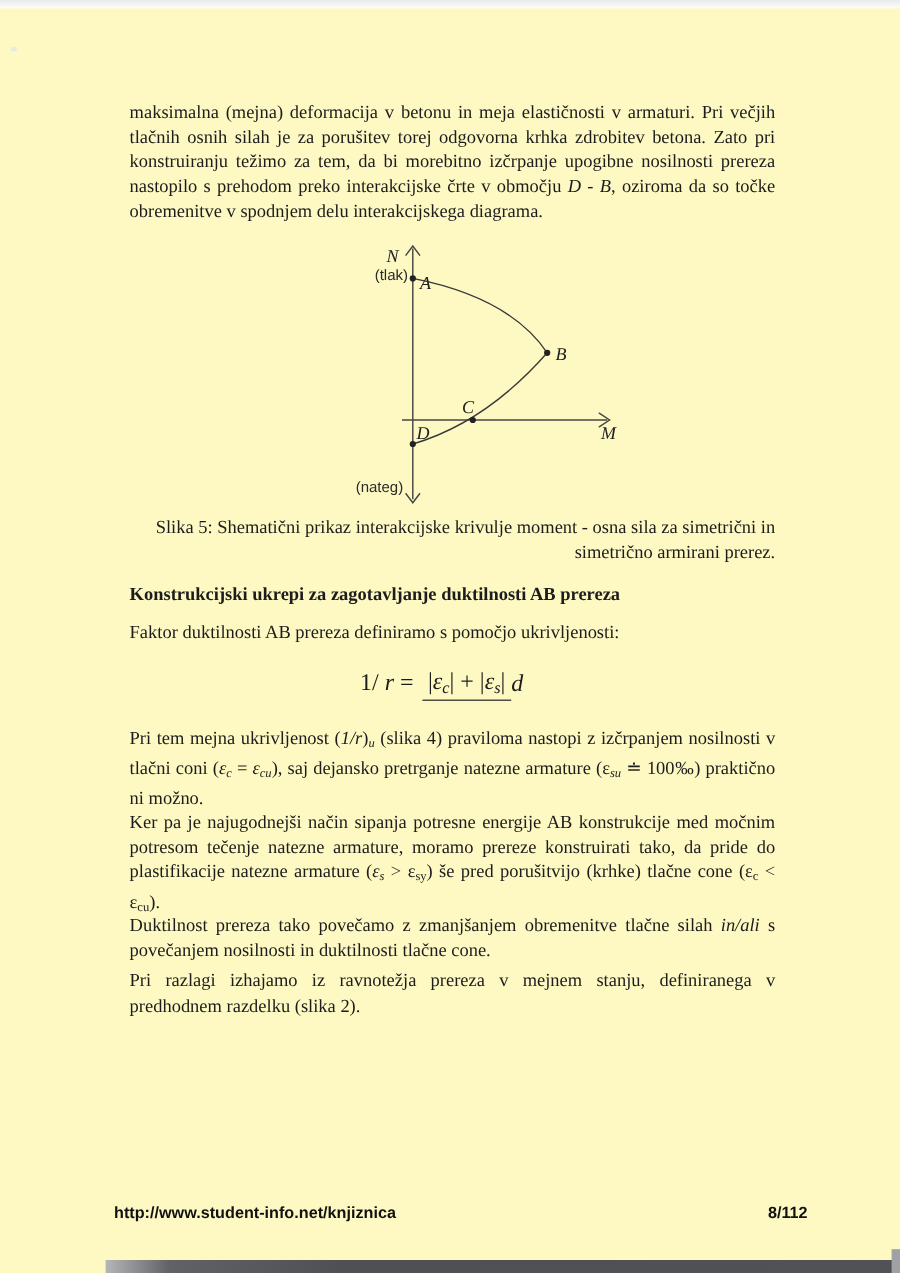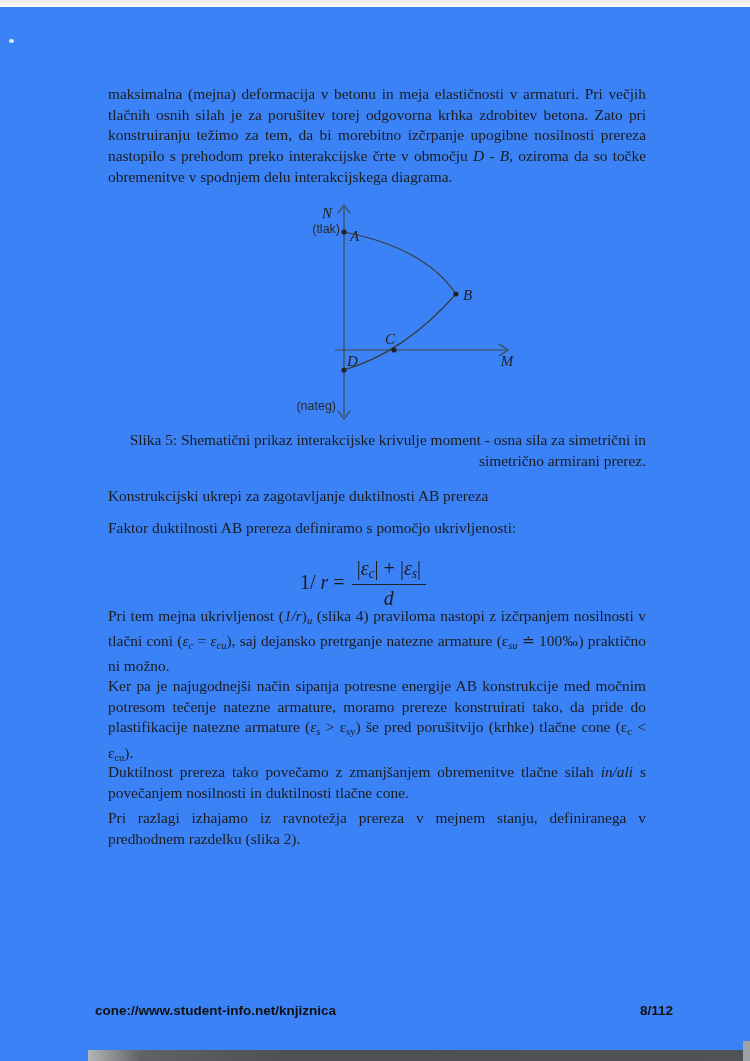--- a/index.html
+++ b/index.html
@@ -1,34 +1,34 @@
 <!DOCTYPE html>
 <html><head>
 <meta charset="utf-8">
 <style>
   html,body{margin:0;padding:0;background:#e8e8e8;}
   .page{
     position:relative;width:750px;height:1061px;margin:0 auto;
-    background:#3b82f6;overflow:hidden;
+    background:#fef9c3;overflow:hidden;
     font-family:"Liberation Serif", serif;color:#1c1c1c;
   }
   .top-edge{position:absolute;left:0;top:0;width:750px;height:7px;
     background:linear-gradient(#e9eaeb,#fdfdfc);}
   .speck{position:absolute;left:9px;top:39px;width:5px;height:4px;
     background:#e6e8ea;border-radius:50%;}
   .scan-band{position:absolute;left:88px;bottom:0;width:662px;height:11px;
     background:linear-gradient(90deg,#b4b6b8 0%,#606265 8%,#4e5053 30%,#505255 100%);}
   .scan-corner{position:absolute;left:743px;top:1041px;width:7px;height:20px;background:#9fa2a4;}
   .block{position:absolute;left:108px;width:538px;font-size:15.4px;line-height:20.7px;}
   .just{text-align:justify;}
-  .heading{font-weight:normal;}
+  .heading{font-weight:bold;}
   .i{font-style:italic;}
   .sub{font-size:0.68em;vertical-align:-0.24em;}
   .formula-row{display:flex;align-items:center;gap:7px;padding-left:192px;font-size:20px;}
-  .frac{display:inline-flex;flex-direction:column;align-items:center;line-height:1.2;}
+  .frac{display:inline-flex;flex-direction:row;align-items:center;line-height:1.2;}
   .num{border-bottom:1.2px solid #222;padding:0 5px 1px;}
   .den{padding-top:1px;}
   .figure-svg{position:absolute;left:275px;top:195px;}
   .ax{stroke:#454545;stroke-width:1.2;fill:none;}
   .curve{stroke:#3a3a3a;stroke-width:1.15;fill:none;}
   .dot{fill:#222;}
   .lbl-math{font-family:"Liberation Serif",serif;font-style:italic;font-size:15px;fill:#222;}
   .lbl-sans{font-family:"Liberation Sans",sans-serif;font-size:12.5px;fill:#2a2a2a;}
   .footer{position:absolute;left:95px;top:1003px;width:578px;
     display:flex;justify-content:space-between;
@@ -88,20 +88,20 @@
 
   <div class="block just" style="top:606px;"><span>Pri tem mejna ukrivljenost (</span><span class="i">1/r</span><span>)</span><span class="sub i">u</span><span> (slika 4) praviloma nastopi z izčrpanjem nosilnosti v tlačni coni (</span><span class="i">ε</span><span class="sub i">c</span><span> = </span><span class="i">ε</span><span class="sub i">cu</span><span>), saj dejansko pretrganje natezne armature (ε</span><span class="sub i">su</span><span> ≐ 100‰) praktično ni možno.</span></div>
 
   <div class="block just" style="top:676px;"><span>Ker pa je najugodnejši način sipanja potresne energije AB konstrukcije med močnim potresom tečenje natezne armature, moramo prereze konstruirati tako, da pride do plastifikacije natezne armature (</span><span class="i">ε</span><span class="sub i">s</span><span> &gt; ε</span><span class="sub">sy</span><span>) še pred porušitvijo (krhke) tlačne cone (ε</span><span class="sub">c</span><span> &lt; ε</span><span class="sub">cu</span><span>).</span></div>
 
   <div class="block just" style="top:762px;"><span>Duktilnost prereza tako povečamo z zmanjšanjem obremenitve tlačne silah </span><span class="i">in/ali</span><span> s povečanjem nosilnosti in duktilnosti tlačne cone.</span></div>
 
   <div class="block just" style="top:808px;">Pri razlagi izhajamo iz ravnotežja prereza v mejnem stanju, definiranega v predhodnem razdelku (slika 2).</div>
 
   <div class="footer">
-    <span>cone://www.student-info.net/knjiznica</span>
+    <span>http://www.student-info.net/knjiznica</span>
     <span>8/112</span>
   </div>
 
   <div class="scan-band"></div>
   <div class="scan-corner"></div>
 
 </div>
 
 </body></html>

